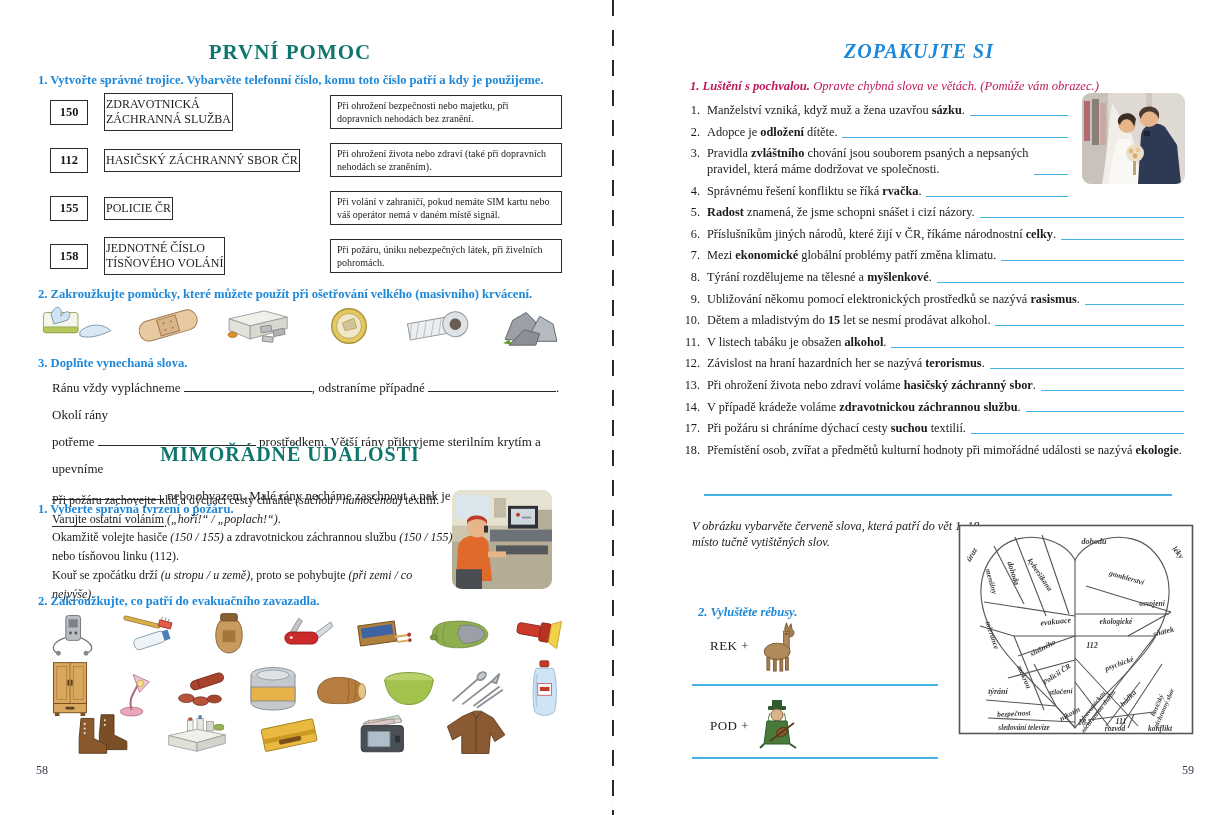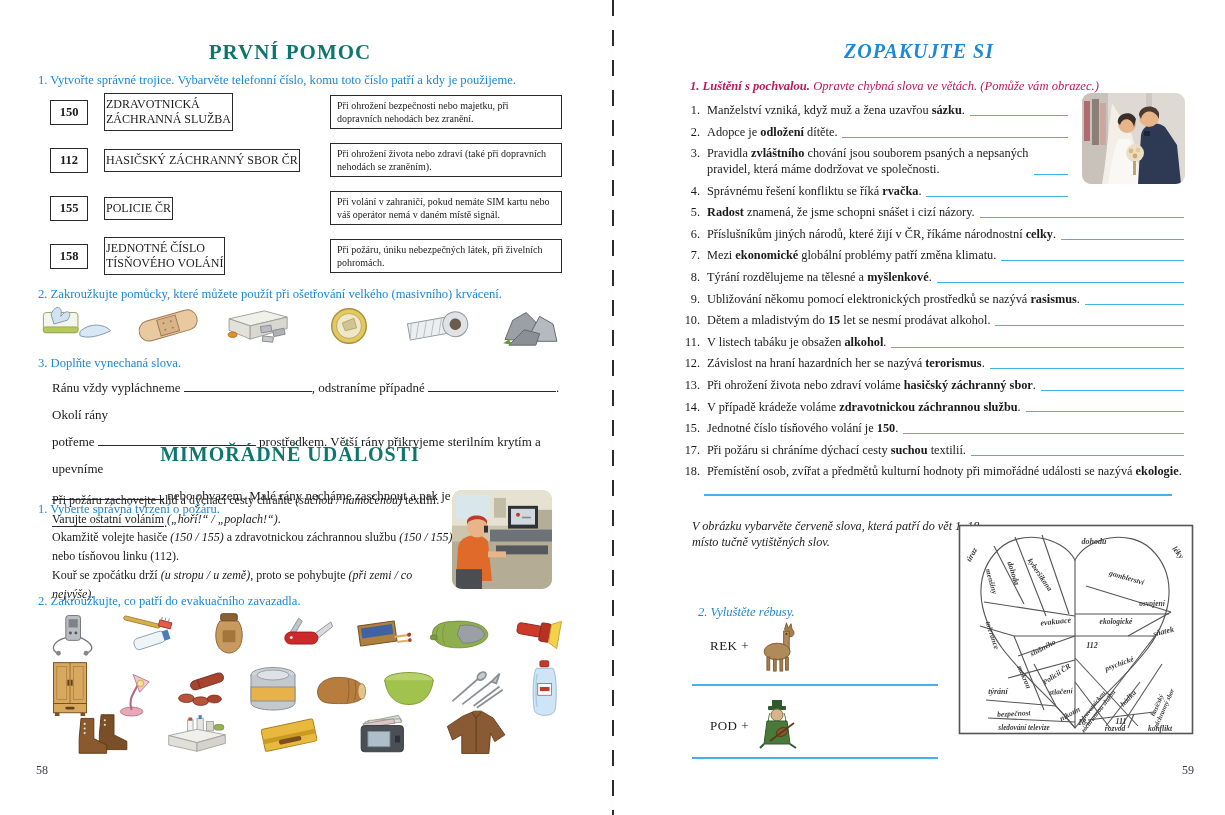--- a/index.html
+++ b/index.html
@@ -7,21 +7,21 @@
        font-family:"Liberation Serif",serif;color:#1a1a1a;overflow:hidden;}
   .page{position:absolute;top:0;height:815px;background:#fff;}
   #left-page{left:0;width:611px;}
   #right-page{left:614px;width:611px;}
   #divider{position:absolute;left:611px;top:0;width:3px;height:815px;
            background:repeating-linear-gradient(to bottom,#2a2a2a 0 16px,transparent 16px 30px);
            background-size:2px 100%;background-repeat:no-repeat;background-position:center;}
   .ptitle{position:absolute;width:520px;text-align:center;font-weight:bold;font-size:21px;letter-spacing:1px;}
   .pink{color:#0f766e;}
   .blue{color:#1d87d8;}
-  .task-label{position:absolute;font-weight:normal;font-size:12.6px;color:#1d87d8;}
+  .task-label{position:absolute;font-weight:bold;font-size:12.6px;color:#1d87d8;}
   
   #triples{position:absolute;left:50px;top:92px;width:512px;}
   .trow{display:flex;align-items:center;margin-bottom:8px;min-height:40px;}
   .numbox{width:36px;height:23px;border:1.4px solid #2a2a2a;font-weight:bold;font-size:12.5px;
           display:flex;align-items:center;justify-content:center;flex:0 0 auto;}
   .svcbox{border:1.4px solid #2a2a2a;padding:3px 1px;font-size:12px;margin-left:16px;
           white-space:pre-line;line-height:1.25;flex:0 0 auto;}
   .descbox{border:1.2px solid #2a2a2a;padding:3px 6px;font-size:10px;line-height:1.3;
            width:218px;margin-left:auto;flex:0 0 auto;}
   .icon-row{position:absolute;display:flex;align-items:flex-end;}
@@ -489,25 +489,20 @@
         <span class="blankfill"></span>
       </div>
       <div class="sent">
         <span class="num">13.</span>
         <span class="txt"><span>Při ohrožení života nebo zdraví voláme </span><b>hasičský záchranný sbor</b><span>.</span></span>
         <span class="blankfill"></span>
       </div>
       <div class="sent">
         <span class="num">14.</span>
         <span class="txt"><span>V případě krádeže voláme </span><b>zdravotnickou záchrannou službu</b><span>.</span></span>
-        <span class="blankfill"></span>
-      </div>
-      <div class="sent">
-        <span class="num">15.</span>
-        <span class="txt"><span>Jednotné číslo tísňového volání je </span><b>150</b><span>.</span></span>
         <span class="blankfill"></span>
       </div>
       <div class="sent">
         <span class="num">17.</span>
         <span class="txt"><span>Při požáru si chráníme dýchací cesty </span><b>suchou</b><span> textilií.</span></span>
         <span class="blankfill"></span>
       </div>
       <div class="sent">
         <span class="num">18.</span>
         <span class="txt"><span>Přemístění osob, zvířat a předmětů kulturní hodnoty při mimořádné události se nazývá </span><b>ekologie</b><span>.</span></span>

